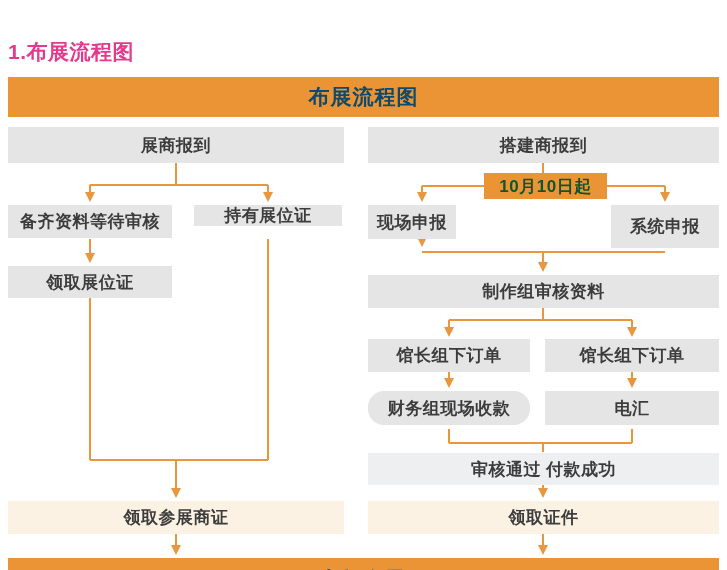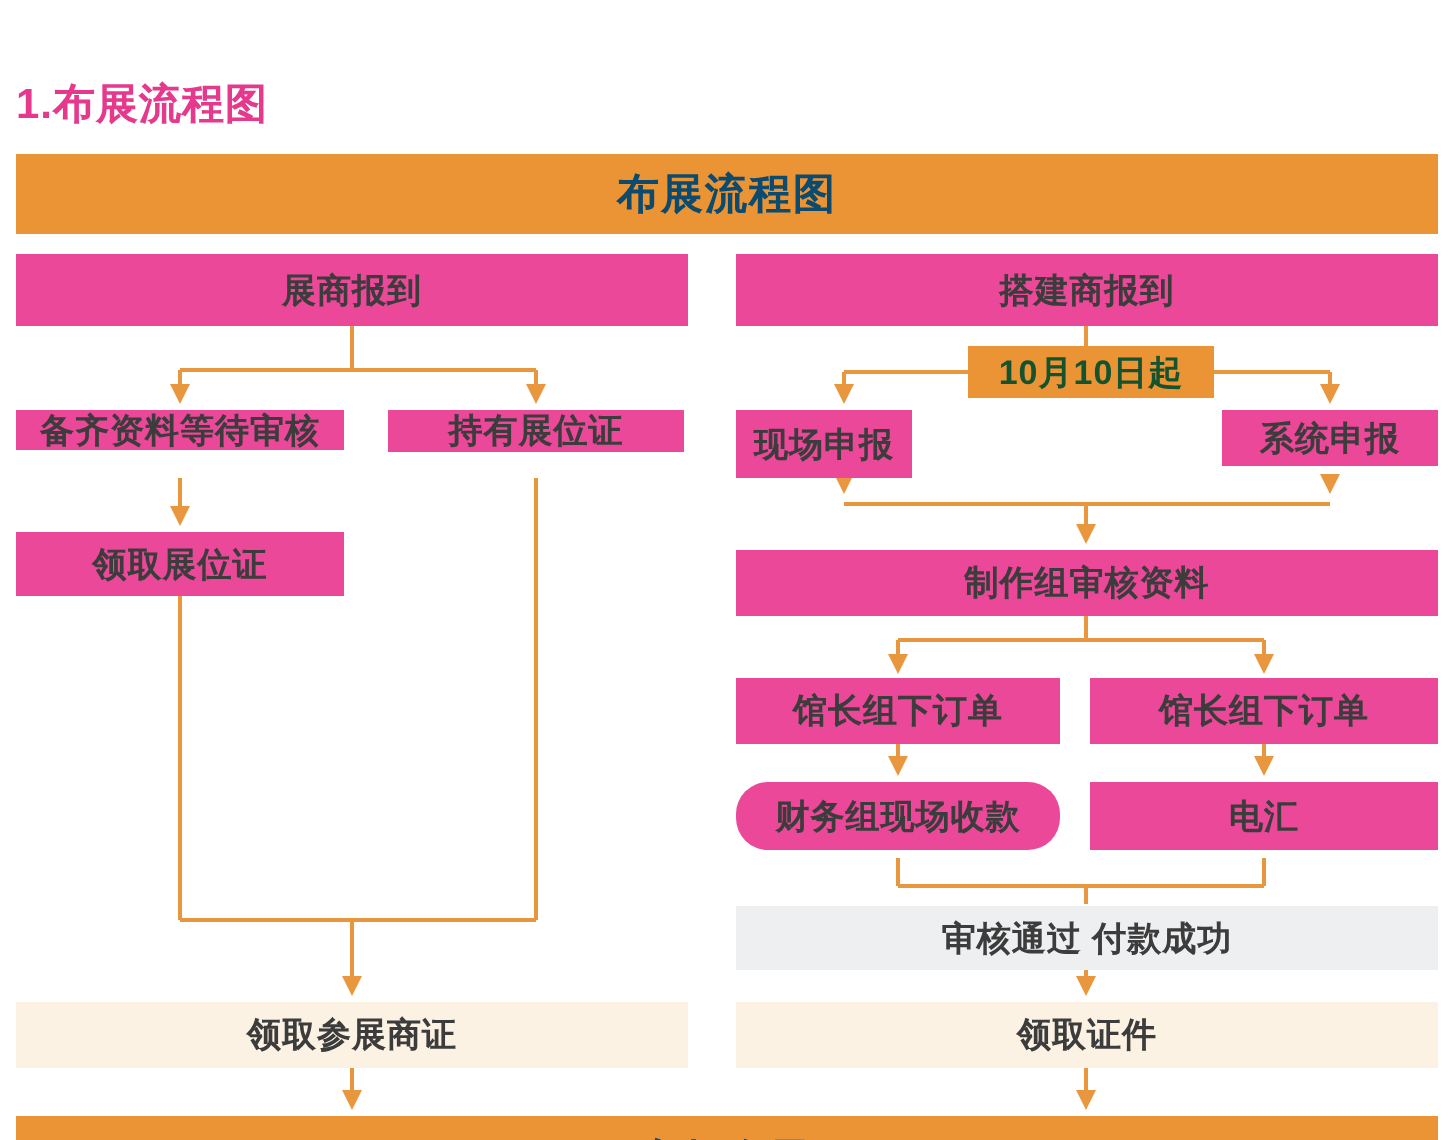--- a/index.html
+++ b/index.html
@@ -15,21 +15,21 @@
     position:absolute;background:#eb9435;color:#0c4a6e;
     display:flex;align-items:center;justify-content:center;
     font-weight:bold;
   }
   .bar.header{left:8px;top:42px;width:711px;height:40px;font-size:21px;letter-spacing:1px;}
   .bar.footer{left:8px;top:523px;width:711px;height:42px;font-size:20px;letter-spacing:1px;}
 
   .node{
     position:absolute;
     display:flex;align-items:center;justify-content:center;
-    background:#ec4899;color:#3c3c3c;
+    background:#e5e5e5;color:#3c3c3c;
     font-size:17px;font-weight:600;letter-spacing:.5px;
     text-align:center;
   }
   .node.light{background:#fbf2e3;}
   .node.gray{background:#edeff0;}
   .node.orange{background:#eb9435;color:#14532d;font-weight:bold;font-size:17px;}
 
   svg.connectors{position:absolute;left:0;top:0;pointer-events:none;}
   svg.connectors path{stroke:#e9973f;stroke-width:2;fill:none;}
 </style>
@@ -70,35 +70,35 @@
     <path d="M449 285 V300" marker-end="url(#arrow)"></path>
     <path d="M632 285 V300" marker-end="url(#arrow)"></path>
     <path d="M449 337 V351" marker-end="url(#arrow)"></path>
     <path d="M632 337 V351" marker-end="url(#arrow)"></path>
     <path d="M543 450 V461" marker-end="url(#arrow)"></path>
     <path d="M543 499 V518" marker-end="url(#arrow)"></path>
   </svg>
 
   <div class="node" style="left:8px;top:92px;width:336px;height:36px;">展商报到</div>
 
-  <div class="node" style="left:8px;top:170px;width:164px;height:20px;">备齐资料等待审核</div>
+  <div class="node" style="left:8px;top:170px;width:164px;height:33px;">备齐资料等待审核</div>
 
   <div class="node" style="left:194px;top:170px;width:148px;height:21px;">持有展位证</div>
 
   <div class="node" style="left:8px;top:231px;width:164px;height:32px;">领取展位证</div>
 
   <div class="node light" style="left:8px;top:466px;width:336px;height:33px;">领取参展商证</div>
 
   <div class="node" style="left:368px;top:92px;width:351px;height:36px;">搭建商报到</div>
 
   <div class="node orange" style="left:484px;top:138px;width:123px;height:26px;">10月10日起</div>
 
   <div class="node" style="left:368px;top:170px;width:88px;height:34px;">现场申报</div>
 
-  <div class="node" style="left:611px;top:170px;width:108px;height:28px;">系统申报</div>
+  <div class="node" style="left:611px;top:170px;width:108px;height:43px;">系统申报</div>
 
   <div class="node" style="left:368px;top:240px;width:351px;height:33px;text-align:right;">制作组审核资料</div>
 
   <div class="node" style="left:368px;top:304px;width:162px;height:33px;">馆长组下订单</div>
 
   <div class="node" style="left:545px;top:304px;width:174px;height:33px;">馆长组下订单</div>
 
   <div class="node" style="left:368px;top:356px;width:162px;height:34px;border-radius:16px;">财务组现场收款</div>
 
   <div class="node" style="left:545px;top:356px;width:174px;height:34px;">电汇</div>

